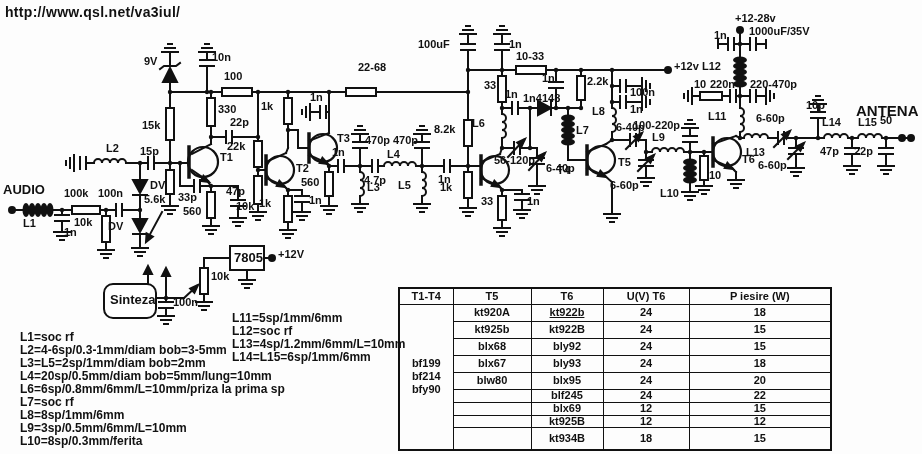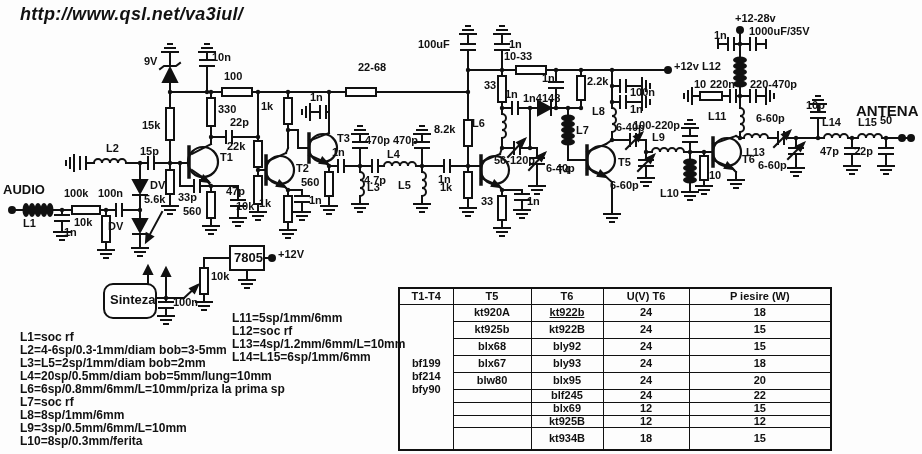--- a/index.html
+++ b/index.html
@@ -1,19 +1,19 @@
 <!DOCTYPE html>
 <html><head>
 <meta charset="utf-8">
 <style>
   html,body{margin:0;padding:0;background:#fff;}
   #stage{position:relative;width:922px;height:454px;background:#fdfdfd;overflow:hidden;
          font-family:"Liberation Sans",sans-serif;color:#111;}
   #schem-svg{position:absolute;left:0;top:0;}
-  #url-note{position:absolute;left:20px;top:4px;font-size:18px;font-weight:bold;letter-spacing:.3px;font-style:italic;}
+  #url-note{position:absolute;left:5px;top:4px;font-size:14px;font-weight:bold;letter-spacing:.3px;}
   .lbl{position:absolute;font-weight:bold;font-size:11px;line-height:1;white-space:pre;}
   .plist{position:absolute;font-weight:bold;font-size:12px;line-height:13px;white-space:pre;}
   #plist1{left:20px;top:331px;}
   #plist2{left:232px;top:312px;}
   #ttable{position:absolute;left:398px;top:287px;width:432px;border-collapse:collapse;
           border:2px solid #111;table-layout:fixed;}
   #ttable th,#ttable td{border:1px solid #111;font-size:11px;font-weight:bold;text-align:center;
           padding:0;line-height:1.05;overflow:hidden;}
   #ttable th{height:15px;}
   #ttable td div{line-height:13px;}
@@ -575,21 +575,21 @@
       <span class="lbl" style="left: 393px; top: 135px;">470p</span>
       <span class="lbl" style="left: 367px; top: 182px;">L3</span>
       <span class="lbl" style="left: 364px; top: 175px;">4.7p</span>
       <span class="lbl" style="left: 387px; top: 149px;">L4</span>
       <span class="lbl" style="left: 398px; top: 180px;">L5</span>
       <span class="lbl" style="left: 438px; top: 174px;">1n</span>
       <span class="lbl" style="left: 434px; top: 124px;">8.2k</span>
       <span class="lbl" style="left: 440px; top: 182px;">1k</span>
       <span class="lbl" style="left: 418px; top: 39px;">100uF</span>
       <span class="lbl" style="left: 509px; top: 39px;">1n</span>
-      <span class="lbl" style="left: 504px; top: 51px;">10-33</span>
+      <span class="lbl" style="left: 516px; top: 51px;">10-33</span>
       <span class="lbl" style="left: 484px; top: 80px;">33</span>
       <span class="lbl" style="left: 505px; top: 89px;">1n</span>
       <span class="lbl" style="left: 523px; top: 93px;">1n4148</span>
       <span class="lbl" style="left: 542px; top: 73px;">1n</span>
       <span class="lbl" style="left: 587px; top: 76px;">2.2k</span>
       <span class="lbl" style="left: 472px; top: 118px;">L6</span>
       <span class="lbl" style="left: 494px; top: 155px;">56-120p</span>
       <span class="lbl" style="left: 576px; top: 125px;">L7</span>
       <span class="lbl" style="left: 509px; top: 165px; padding-left: 48px;">T4</span>
       <span class="lbl" style="left: 546px; top: 163px;">6-40p</span>

